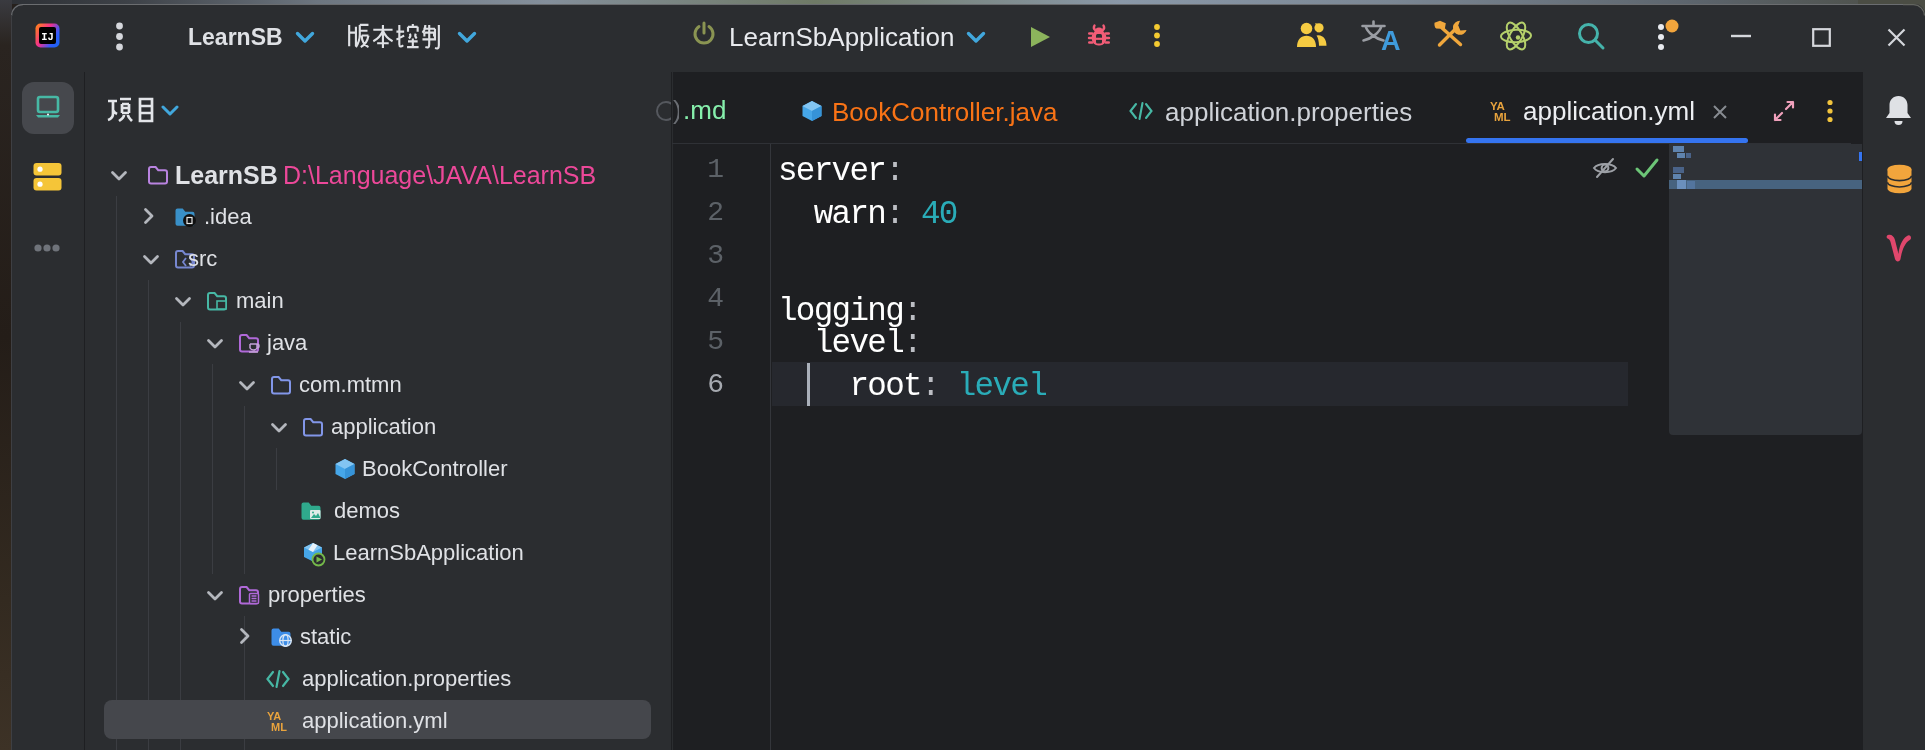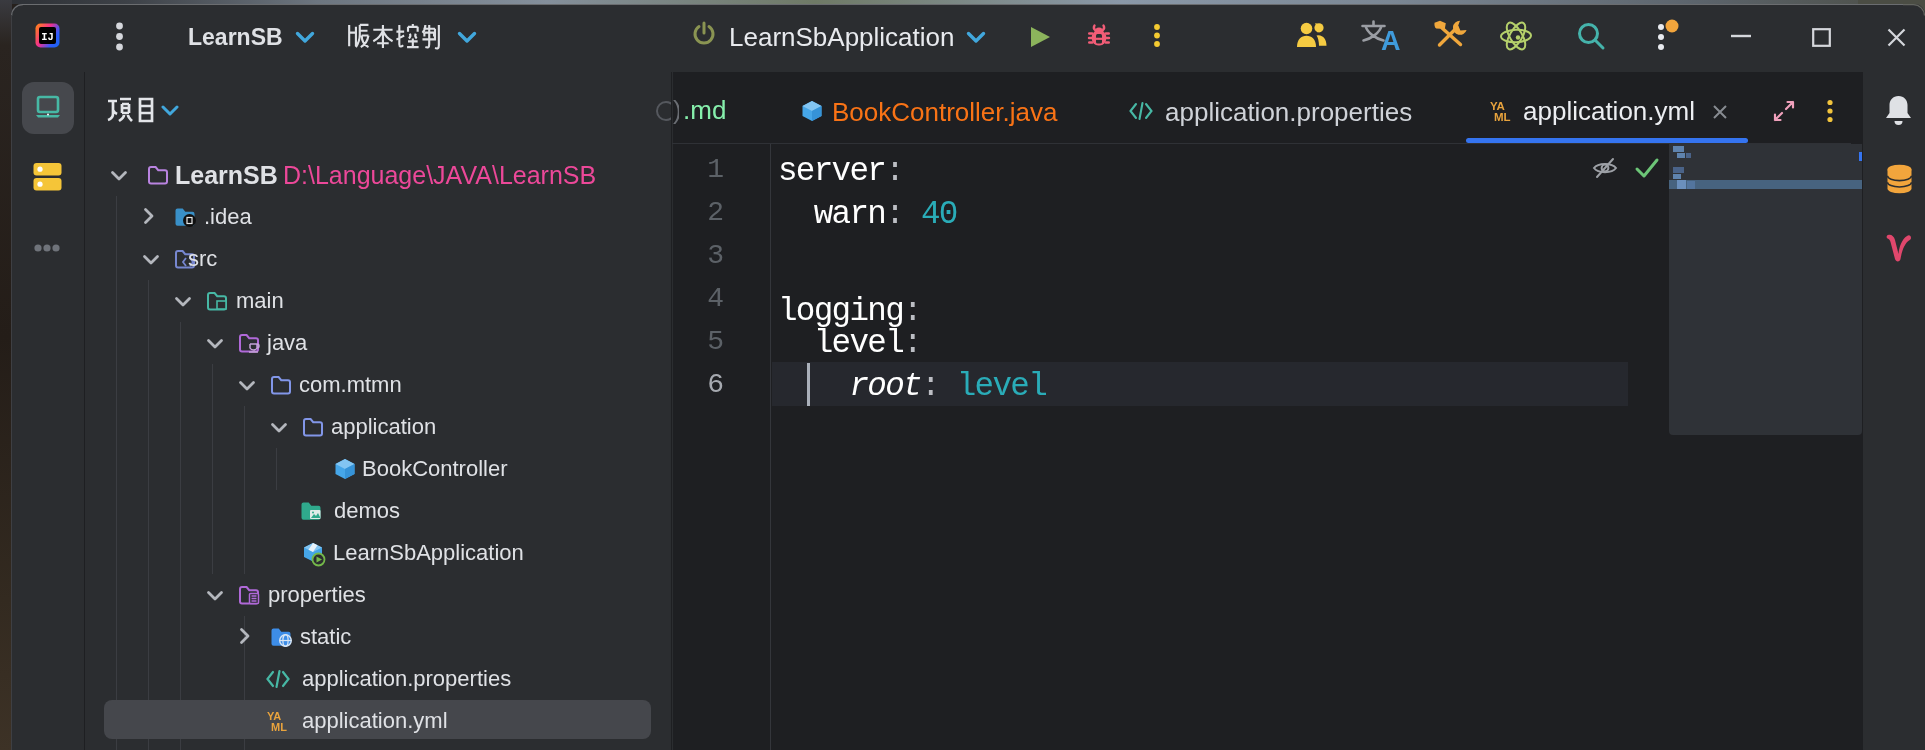--- a/index.html
+++ b/index.html
@@ -388,21 +388,21 @@
 <div class="abs mono lnum" style="top:191px">2</div>
 <div class="abs mono lnum" style="top:234px">3</div>
 <div class="abs mono lnum" style="top:277px">4</div>
 <div class="abs mono lnum" style="top:320px">5</div>
 <div class="abs mono lnum" style="top:363px;color:#a6a9b0">6</div>
 
 <div class="abs mono code" style="top:150px"><span class="k">server</span><span class="p">:</span></div>
 <div class="abs mono code" style="top:193px">  <span class="k">warn</span><span class="p">:</span> <span class="n">40</span></div>
 <div class="abs mono code" style="top:290px"><span class="k">logging</span><span class="p">:</span></div>
 <div class="abs mono code" style="top:322px">  <span class="k">level</span><span class="p">:</span></div>
-<div class="abs mono code" style="top:365px">    <span class="k" style="font-style:italic">root</span><span class="p">:</span> <span class="n">level</span></div>
+<div class="abs mono code" style="top:365px">    <span class="k" style="">root</span><span class="p">:</span> <span class="n">level</span></div>
 
 <svg class="abs" style="left:1591px;top:155px" width="28" height="26" viewBox="0 0 28 26" stroke="#9da0a6" stroke-width="2" fill="none" stroke-linecap="round">
   <path d="M3 13 C7 7.5 21 7.5 25 13 C21 18.5 7 18.5 3 13 Z"></path>
   <circle cx="14" cy="13" r="3.4"></circle>
   <path d="M22 4 L6 22"></path>
 </svg>
 <svg class="abs" style="left:1634px;top:156px" width="26" height="24" viewBox="0 0 26 24">
     <path d="M3 13 L10 20 L23 4" stroke="#6cc577" stroke-width="3" fill="none" stroke-linecap="round" stroke-linejoin="round"></path>
   </svg>
 

